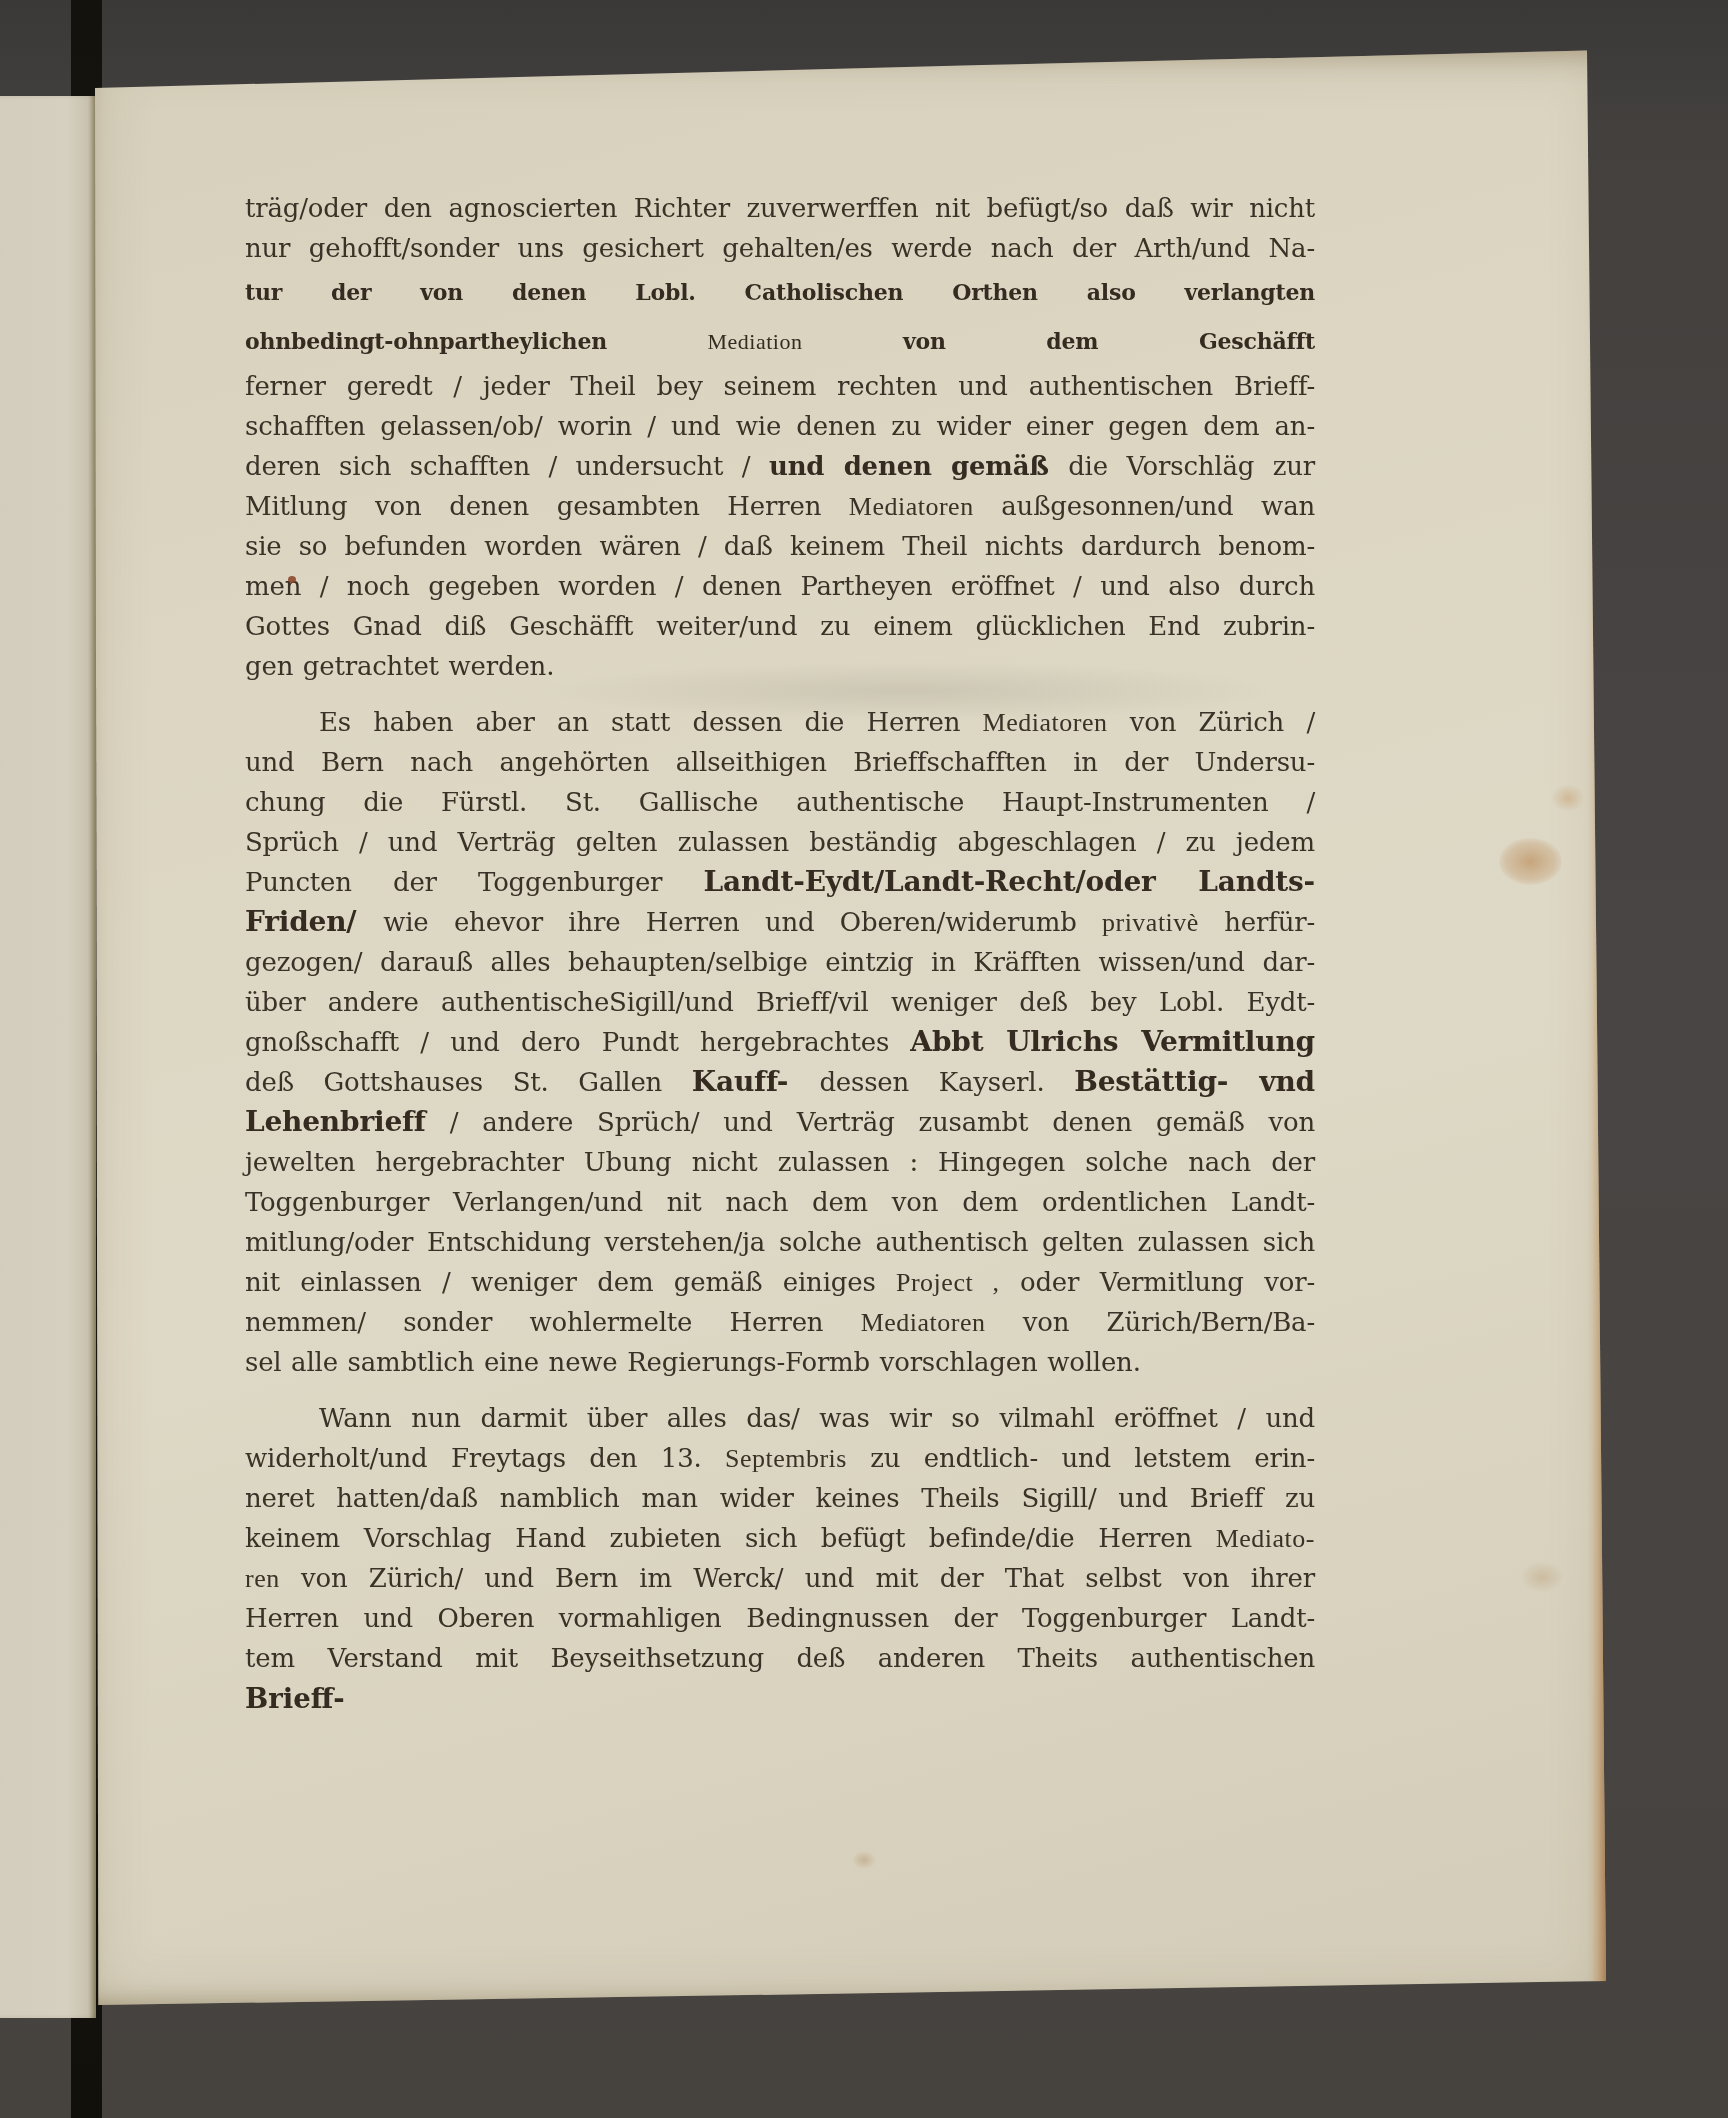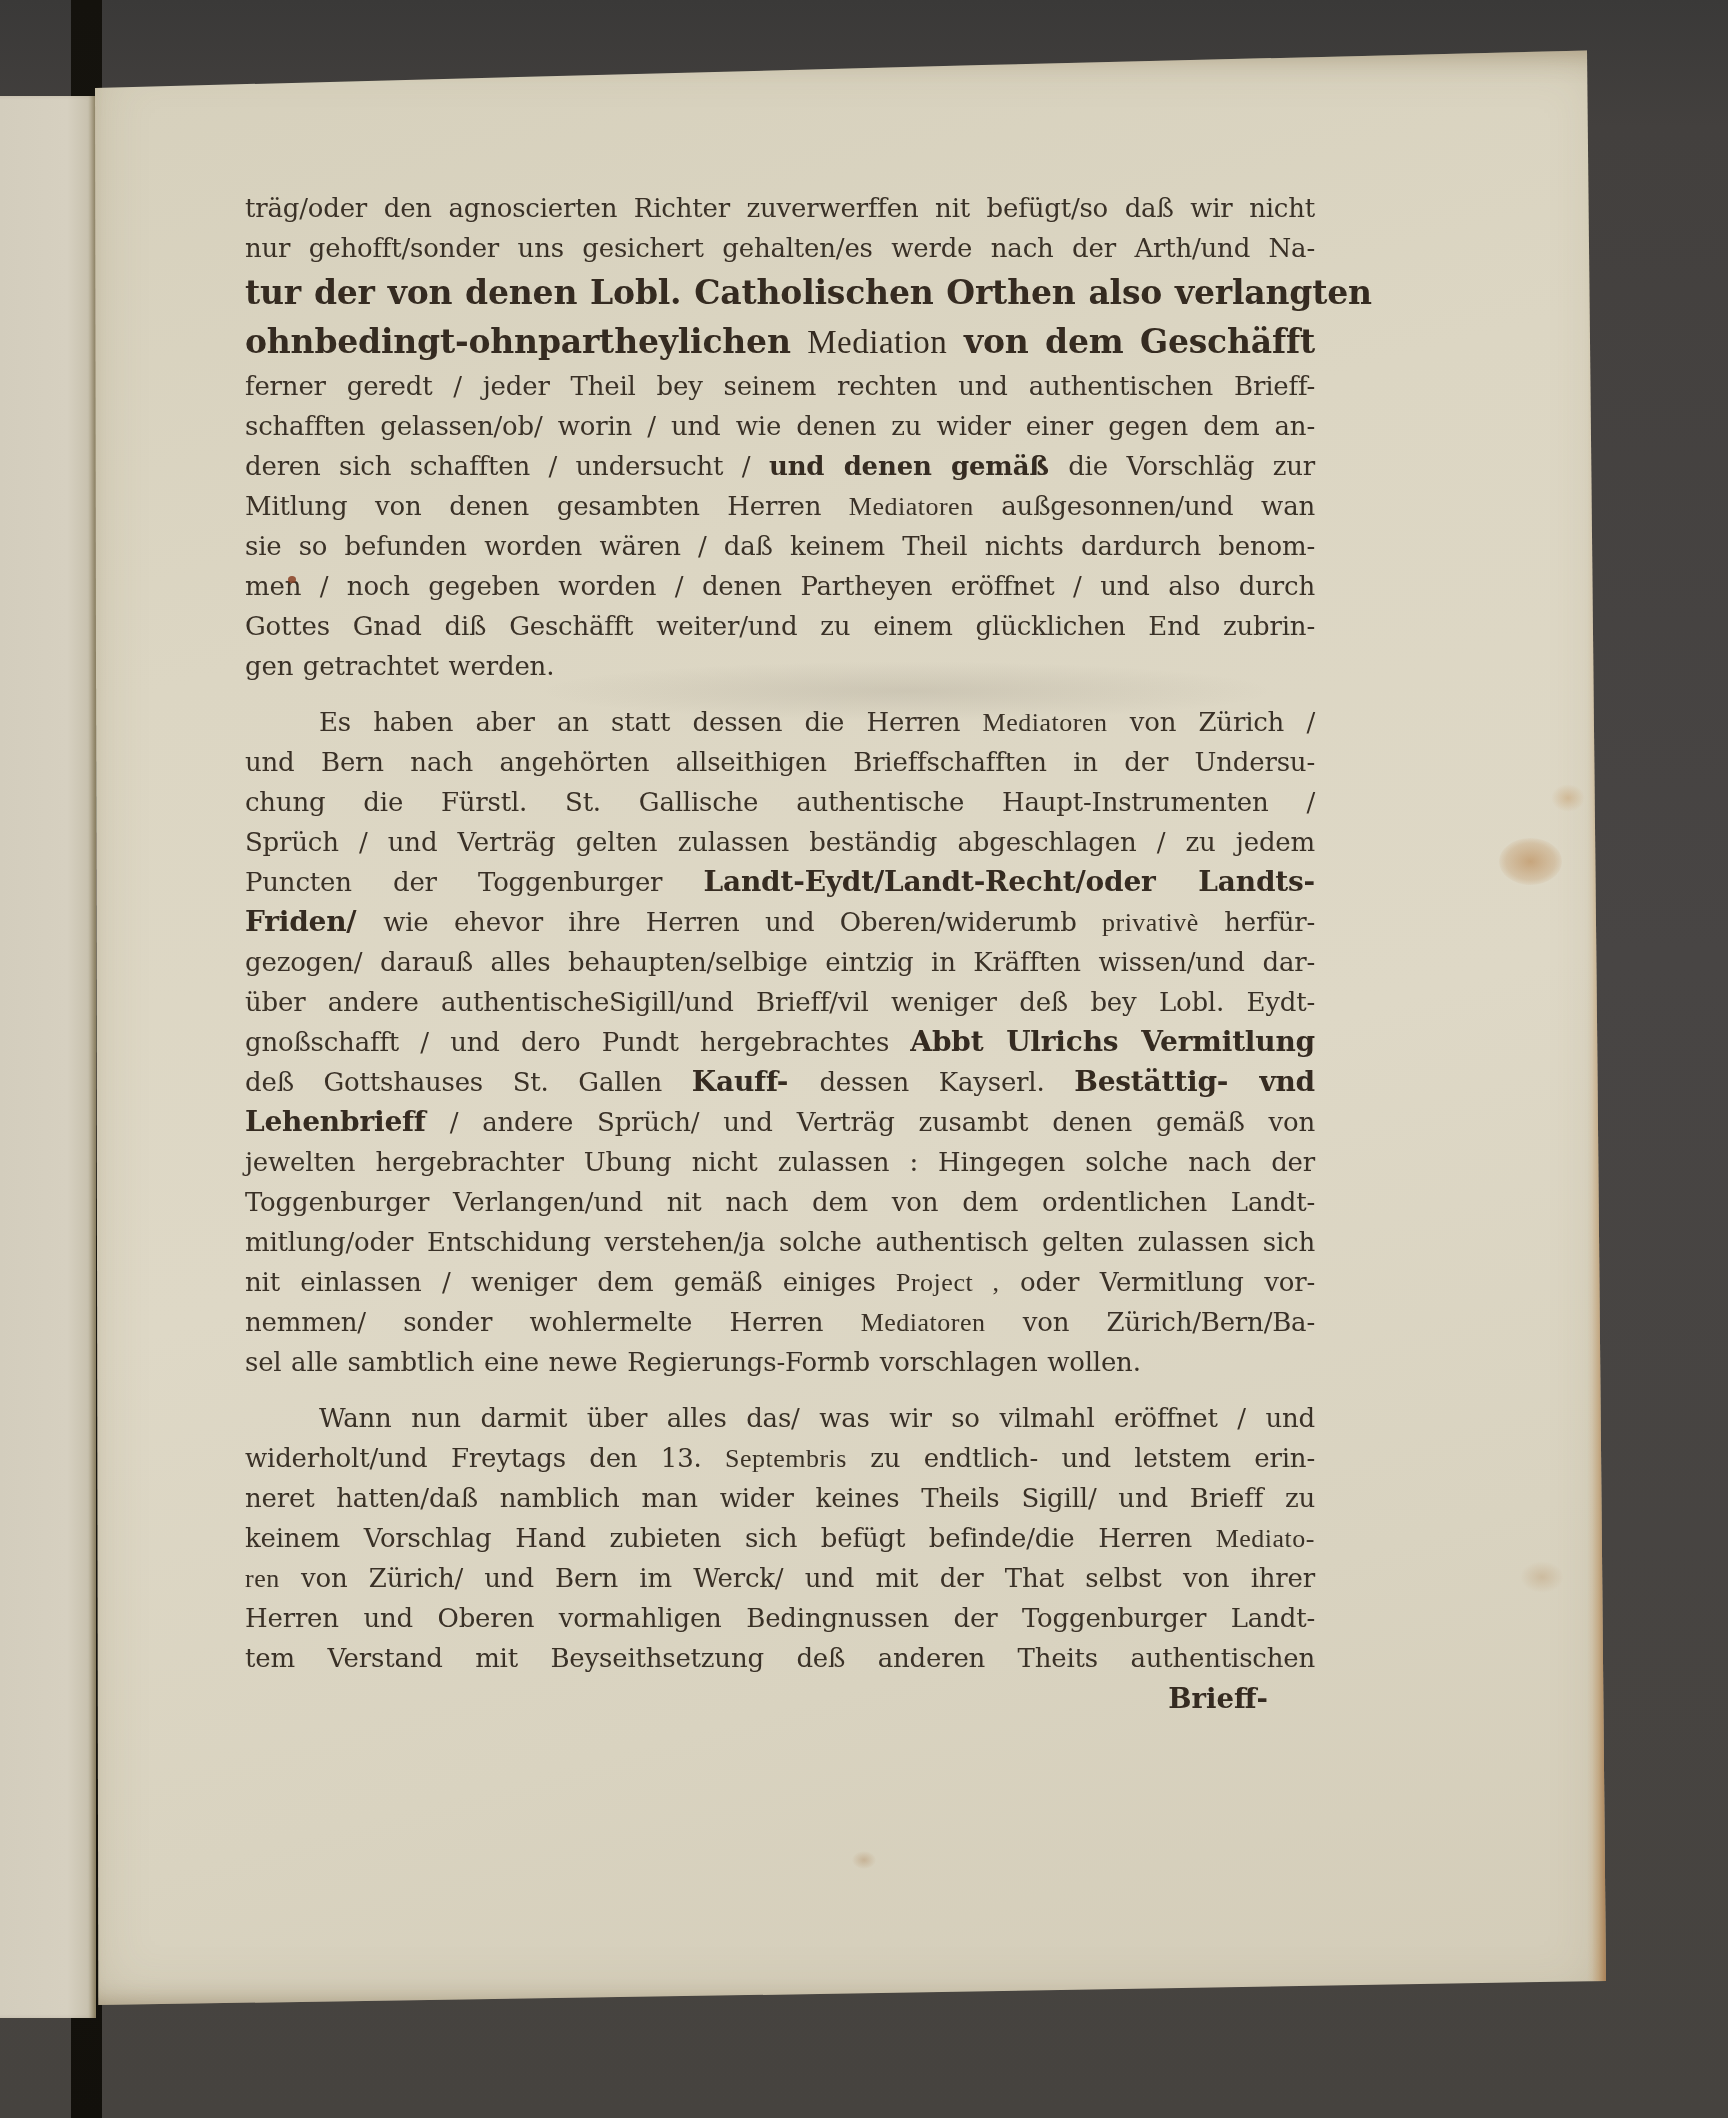--- a/index.html
+++ b/index.html
@@ -41,30 +41,30 @@
     color:#3a3127;
   }
   .para { margin:0; }
   .para + .para { margin-top:8px; }
   .line {
     height:40px; line-height:40px; font-size:26px;
     letter-spacing:-0.2px; word-spacing:1.6px;
     text-align:justify; text-align-last:justify;
     white-space:nowrap;
   }
-  .em-line { height:49px; line-height:49px; font-size:33px; font-weight:700; color:#352b21; }
+  .em-line { height:49px; line-height:49px; font-size:22px; font-weight:700; color:#352b21; }
   .no-just { text-align:left; text-align-last:left; }
   .indent { text-indent:74px;margin-top:16px; }
   .seg-b { font-size:28px; font-weight:700; color:#352b21; }
   .seg-s { font-weight:700; color:#352b21; }
   .seg-r { font-family:"Liberation Serif",serif; letter-spacing:0.5px; }
   .em-line .seg-r { font-weight:400; }
   .catchword-line {
     height:40px; line-height:40px; font-size:27.5px; font-weight:700;
-    text-align:right; padding-right:47px; color:#352b21;
+    padding-right:47px; color:#352b21;
   }
   
   .stain { position:absolute; border-radius:50%; pointer-events:none; }
   .stain-1 { left:1499px; top:838px; width:63px; height:47px;
     background:radial-gradient(ellipse at center, rgba(176,115,52,.50) 0%, rgba(176,115,52,.22) 55%, rgba(176,115,52,0) 75%); }
   .stain-2 { left:1551px; top:784px; width:34px; height:27.5px;
     background:radial-gradient(ellipse at center, rgba(190,140,80,.38) 0%, rgba(190,140,80,0) 70%); }
   .stain-3 { left:1520px; top:1561px; width:44px; height:32px;
     background:radial-gradient(ellipse at center, rgba(170,120,65,.25) 0%, rgba(170,120,65,0) 70%); }
   .stain-4 { left:852px; top:1851px; width:24px; height:18px;

